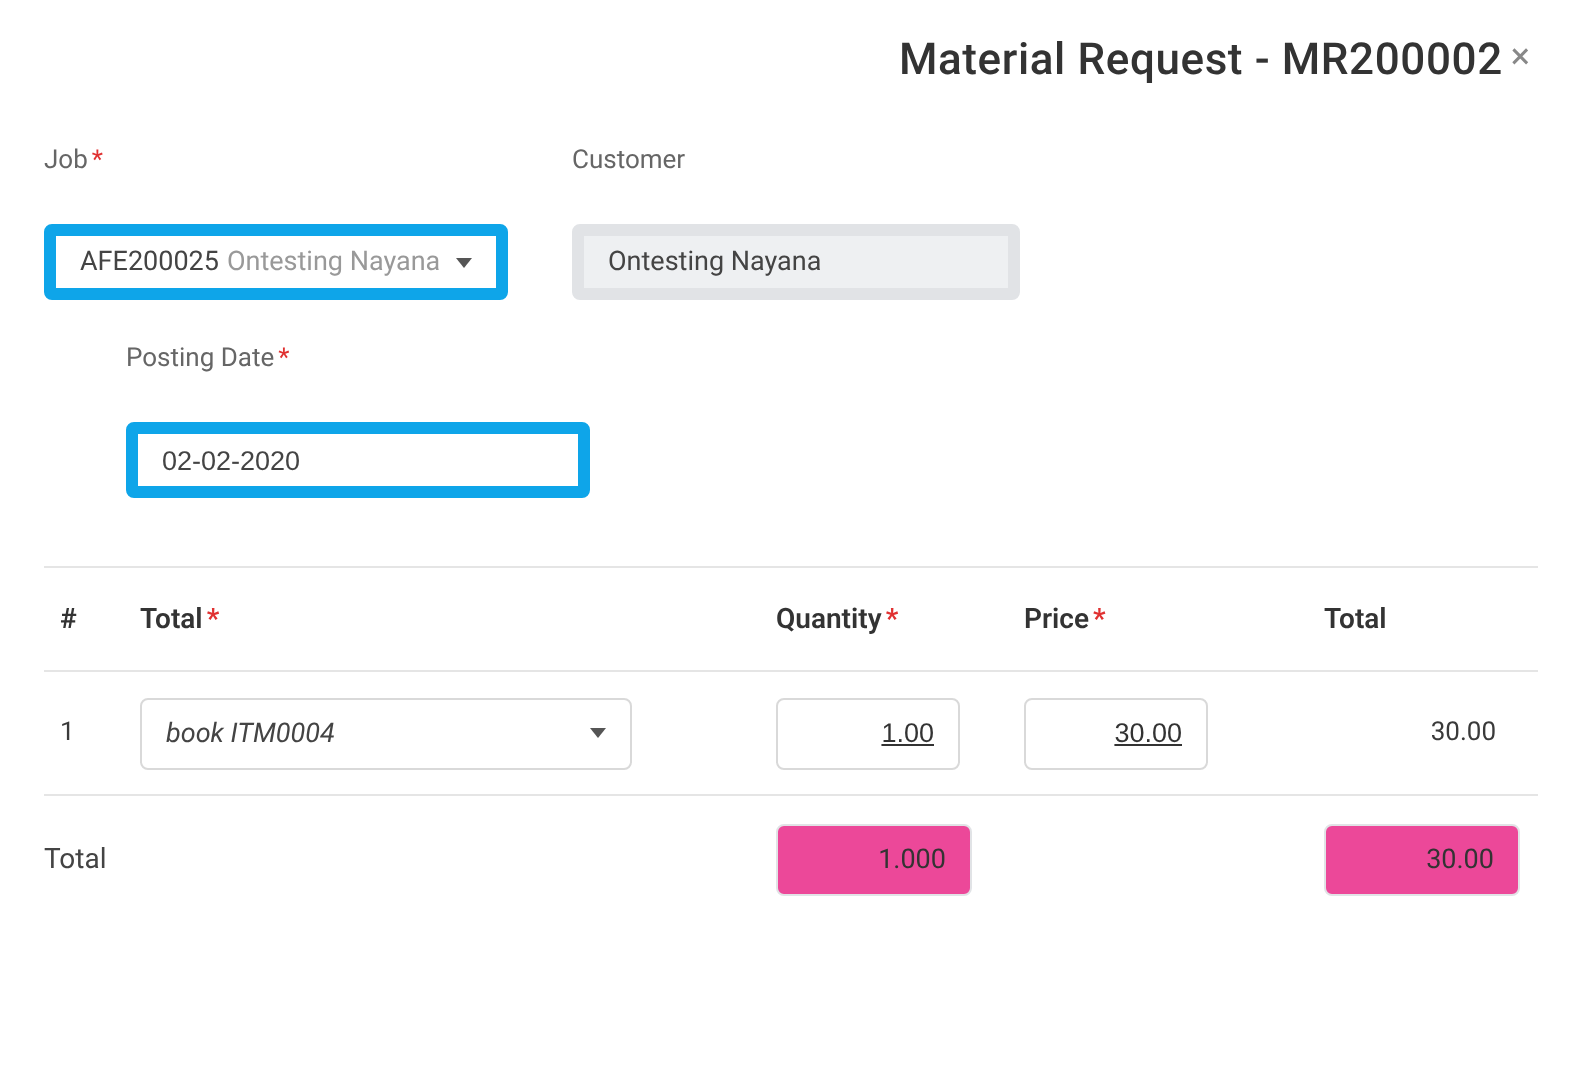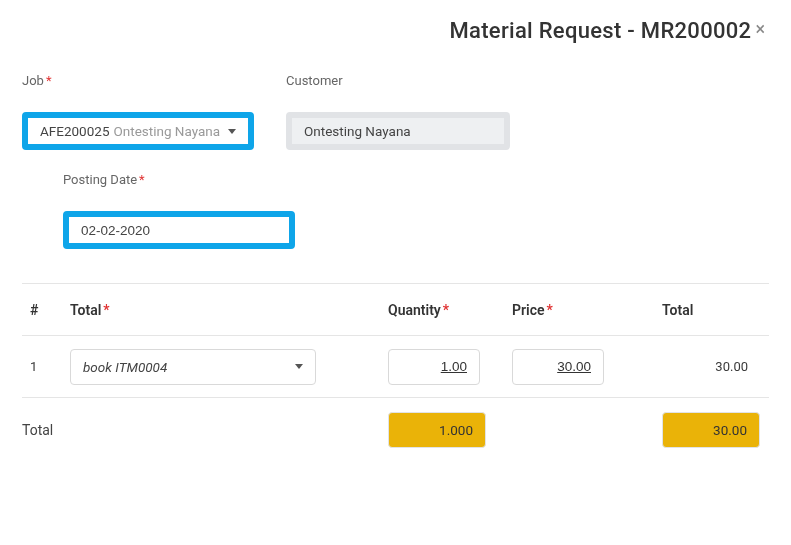--- a/index.html
+++ b/index.html
@@ -149,21 +149,21 @@
       padding-top: 14px;
       font-size: 14px;
     }
     .totals-label {
       width: 366px;
       text-align: left;
       padding-right: 22px;
       color: #444;
     }
     .totals-box {
-      background: #eab308;
+      background: #ec4899;
       border: 1px solid #e1e3e6;
       border-radius: 4px;
       height: 36px;
       width: 98px;
       display: flex;
       align-items: center;
       justify-content: flex-end;
       padding: 12px 12px;
       font-size: 13.5px;
       color: #333;

